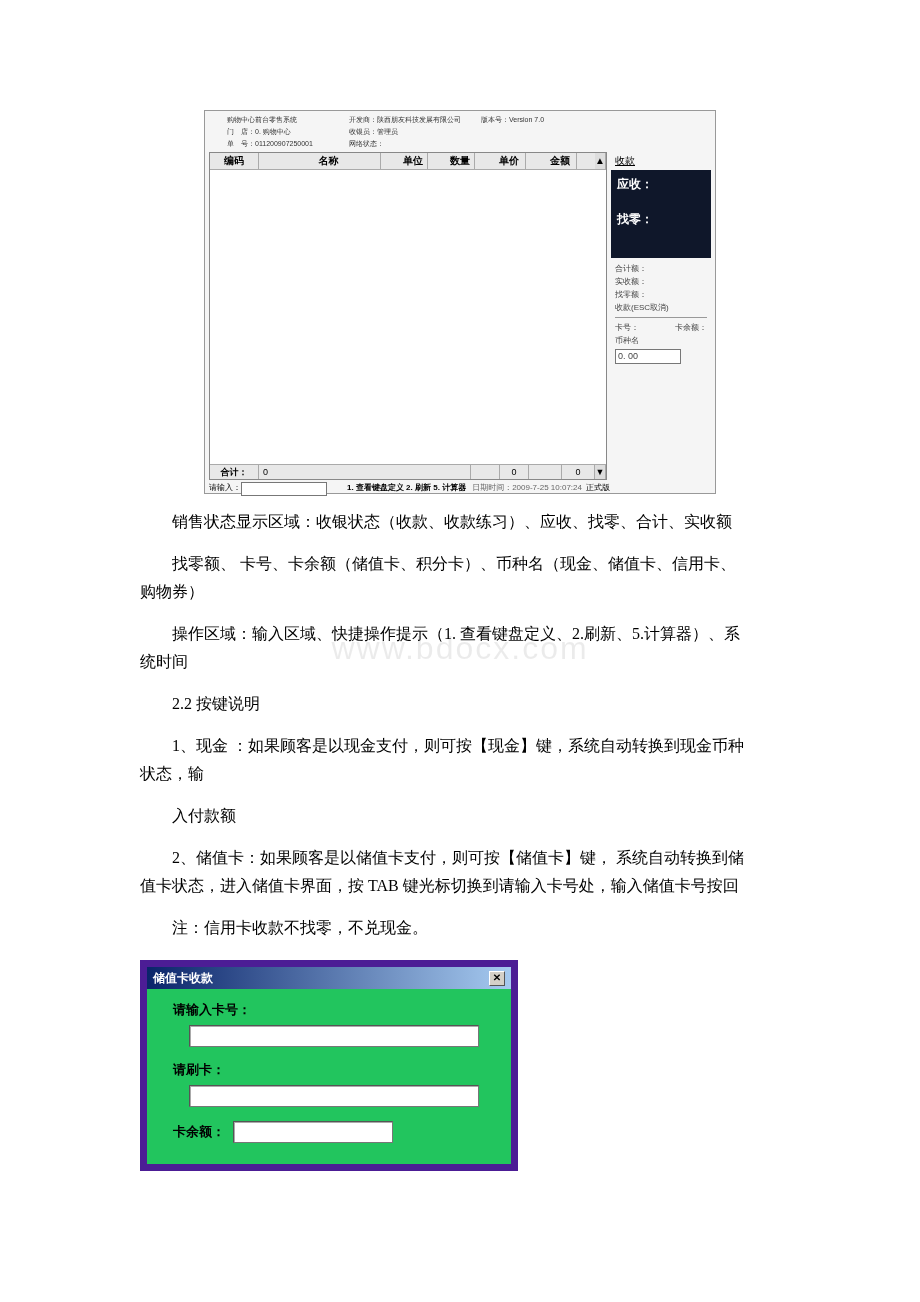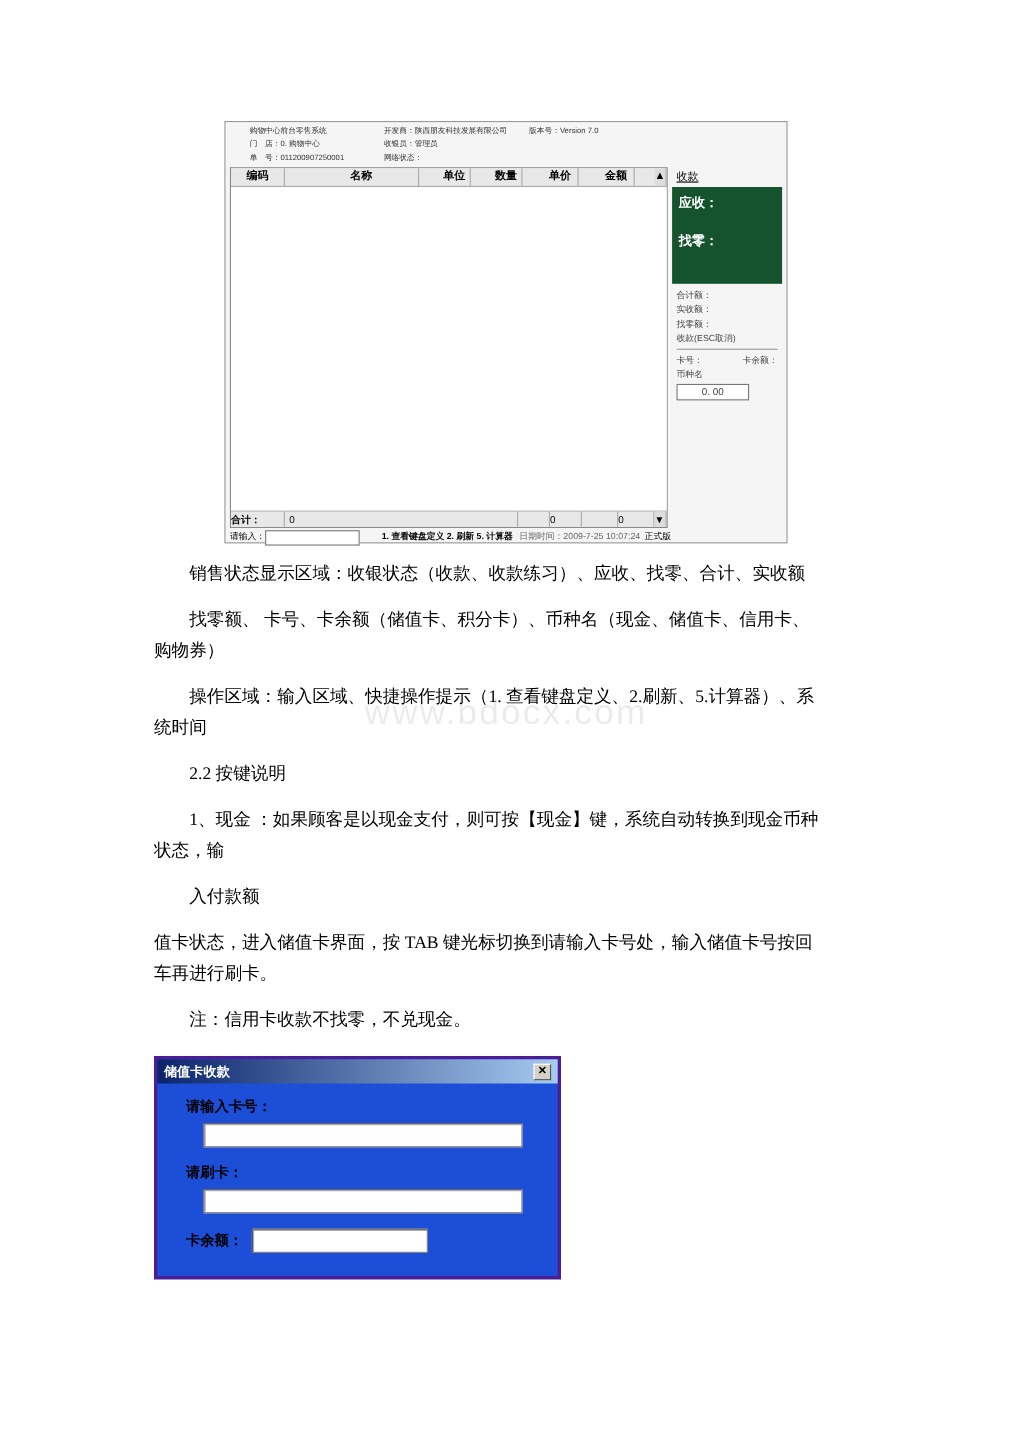--- a/index.html
+++ b/index.html
@@ -66,33 +66,33 @@
     position: relative;
   }
   .pos-grid-foot {
     display: flex;
     background: #e8e8e8;
     border-top: 1px solid #aaa;
     font-size: 9px;
     height: 14px;
     line-height: 14px;
   }
-  .pos-grid-foot div { border-right: 1px solid #aaa; }
+  .pos-grid-foot div { border-right: 1px solid #aaa; text-align: center; }
   .pos-right {
     width: 100px;
     margin-left: 4px;
     font-size: 9px;
   }
   .pos-right .receipt-title {
     text-decoration: underline;
     padding: 2px 4px;
     font-size: 10px;
   }
   .pos-black {
-    background: #14532d;
+    background: #0f172a;
     color: #fff;
     padding: 6px;
     font-size: 12px;
     font-weight: bold;
     height: 76px;
   }
   .pos-black .bl { margin-bottom: 18px; }
   .pos-info {
     padding: 4px 4px;
     color: #444;
@@ -102,21 +102,20 @@
   .pos-info .line-top { border-top: 1px solid #999; padding-top: 3px; margin-top: 3px; }
   .pos-info .row2 { display:flex; justify-content:space-between; }
   .pos-input {
     border: 1px solid #777;
     background: #fff;
     width: 60px;
     height: 13px;
     padding: 0 2px;
     font-size: 9px;
     margin-top: 2px;
-    text-align: center;
   }
   .pos-bottom {
     display: flex;
     padding: 2px 4px;
     font-size: 8px;
     align-items: flex-start;
   }
   .pos-bottom .lbl { width: 32px; }
   .pos-bottom .inp {
     border: 1px solid #777;
@@ -147,22 +146,22 @@
     letter-spacing: 2px;
     font-family: Arial, sans-serif;
     pointer-events: none;
     white-space: nowrap;
   }
 
   
   .card-dialog {
     width: 364px;
     margin: 18px 0 16px 0;
-    border: 3px solid #4c1d95;
-    background: #1d4ed8;
+    border: 7px solid #4c1d95;
+    background: #22c55e;
     font-family: "SimSun", sans-serif;
   }
   .card-title {
     background: linear-gradient(to right, #0a246a, #a6caf0);
     color: #fff;
     font-size: 12px;
     font-weight: bold;
     padding: 3px 6px;
     display: flex;
     justify-content: space-between;
@@ -287,22 +286,22 @@
     <div class="watermark">www.bdocx.com</div>
   </div>
 
   <p class="para">2.2 按键说明</p>
 
   <p class="para" style="margin-bottom:0"><span>1、现金 ：如果顾客是以现金支付，则可按【现金】键，系统自动转换到现金币种</span></p>
   <p class="para" style="text-indent:0;margin-top:0"><span>状态，输</span></p>
 
   <p class="para"> 入付款额</p>
 
+  <p class="para" style="margin-bottom:0"><span>2、储值卡：如果顾客是以储值卡支付，则可按【储值卡】键， 系统自动转换到储</span></p>
   <p class="para" style="text-indent:0;margin:0"><span>值卡状态，进入储值卡界面，按 TAB 键光标切换到请输入卡号处，输入储值卡号按回</span></p>
-  <p class="para" style="text-indent:0;margin-top:0"><span>车再进行刷卡。</span></p>
 
   <p class="para">注：信用卡收款不找零，不兑现金。</p>
 
   <div class="card-dialog">
     <div class="card-title">
       <span>储值卡收款</span>
       <span class="close">✕</span>
     </div>
     <div class="card-body">
       <div class="field">

